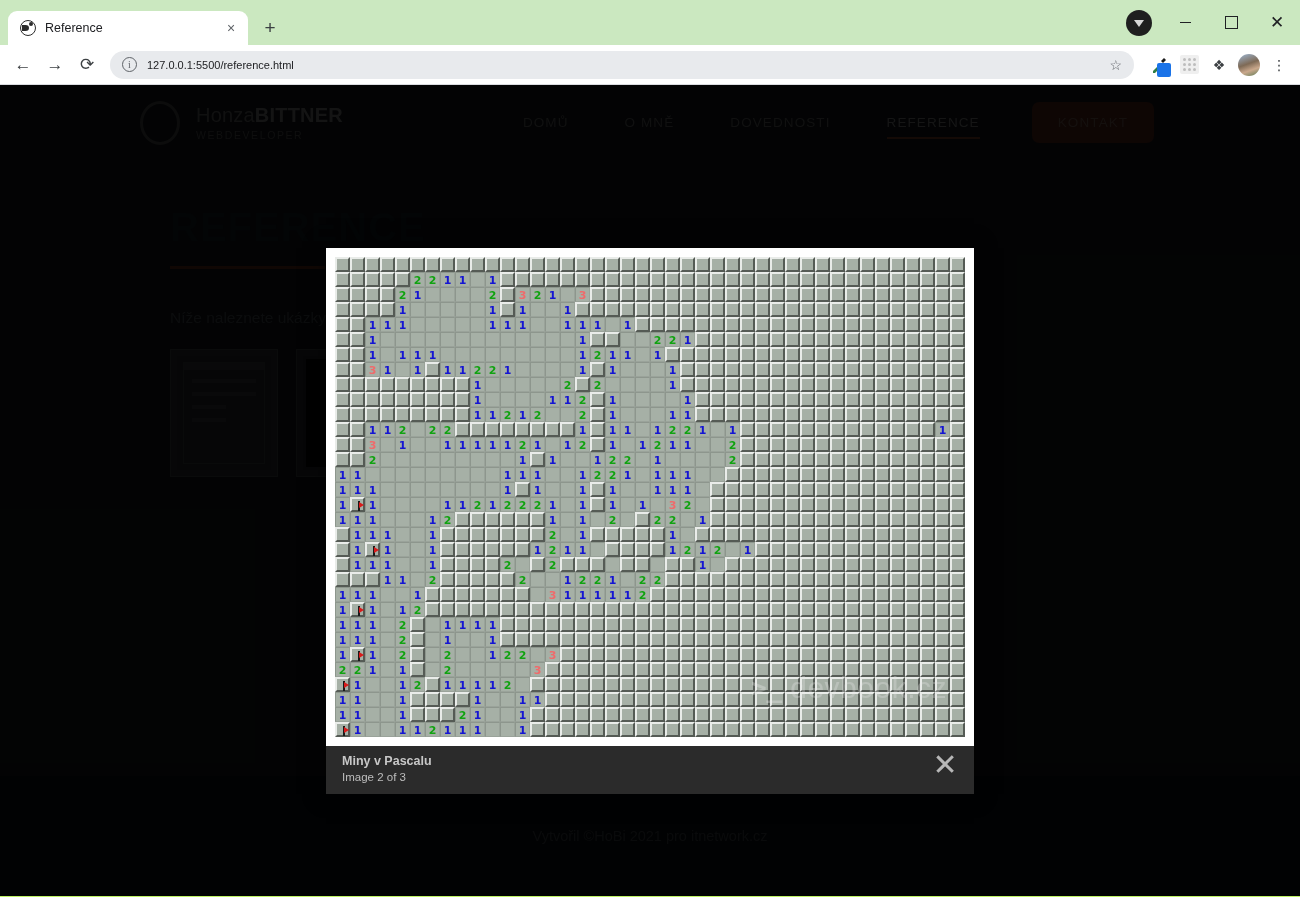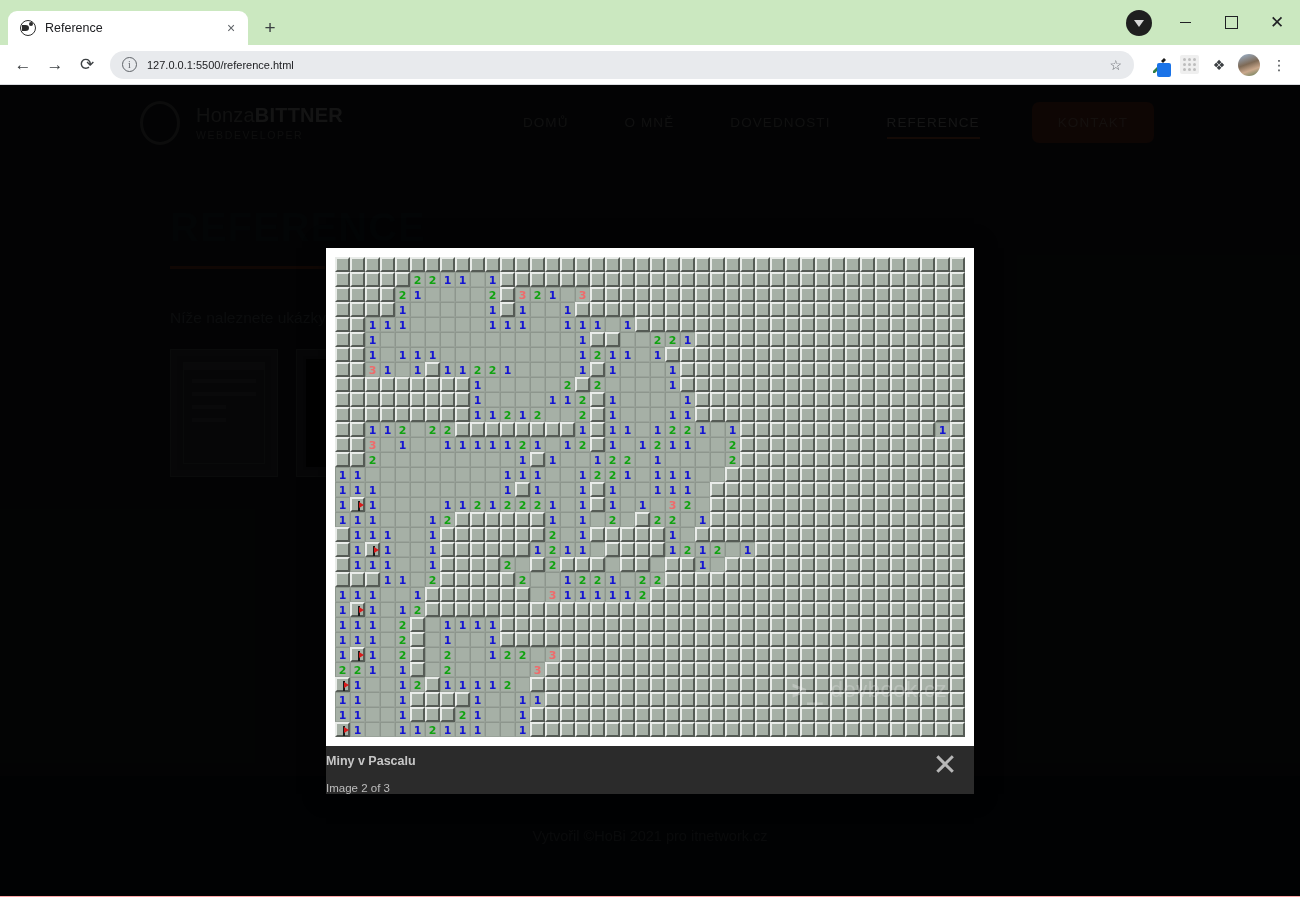--- a/index.html
+++ b/index.html
@@ -3,21 +3,21 @@
 <meta charset="utf-8">
 <style>
   * { box-sizing: border-box; margin: 0; padding: 0; }
   html, body {
     width: 1300px; height: 897px; overflow: hidden;
     font-family: "Liberation Sans", sans-serif;
     background: #000;
   }
 
   
-  .browser { width: 1300px; height: 897px; position: relative; background:#fca5a5; }
+  .browser { width: 1300px; height: 897px; position: relative; background:#bef264; }
 
   .tabstrip {
     height: 45px; background: #cbe8c0; position: relative;
     display: flex; align-items: flex-end; padding-left: 8px;
   }
   .tab {
     width: 240px; height: 34px; background: #fff;
     border-radius: 9px 9px 0 0; display: flex; align-items: center;
     padding: 0 8px 0 12px; gap: 9px; position: relative;
   }
@@ -181,25 +181,25 @@
   .cell .flag::after {
     content:""; position:absolute; left:4.2px; top:0.5px;
     width:0;height:0;border-top:3px solid transparent;border-bottom:3px solid transparent;
     border-left:5px solid #d81a1a;
   }
   .watermark {
     position:absolute; right: 18px; bottom: 32px; opacity: .30;
     display:flex; align-items:center; gap:8px; pointer-events:none;
   }
   .wm-icon { font-family:"DejaVu Sans Mono",monospace; font-size: 26px; color:#f2f2f2; font-weight:bold; }
-  .wm-text { font-size: 22px; color:#e8e8e8; letter-spacing:.5px; }
-
-  .lb-caption { padding: 8px 10px 12px 0; position:relative; height: 48px; }
+  .wm-text { font-size: 30px; color:#e8e8e8; letter-spacing:.5px; }
+
+  .lb-caption { padding: 8px 10px 12px 16px; position:relative; height: 48px; }
   .lb-title { font-size: 12.5px; font-weight: bold; color:#c7c7c7; }
-  .lb-count { font-size: 11.5px; color:#bdbdbd; margin-top:14px; }
+  .lb-count { font-size: 11.5px; color:#bdbdbd; margin-top:3px; }
   .lb-close {
     position:absolute; right: 12px; top: 2px;
     width: 34px; height: 34px; color:#b7b7b7; font-size: 30px; font-weight: 300;
     line-height: 34px; text-align:center; font-family:"Liberation Sans",sans-serif;
   }
 </style>
 </head>
 <body>
 
 <div class="browser">

